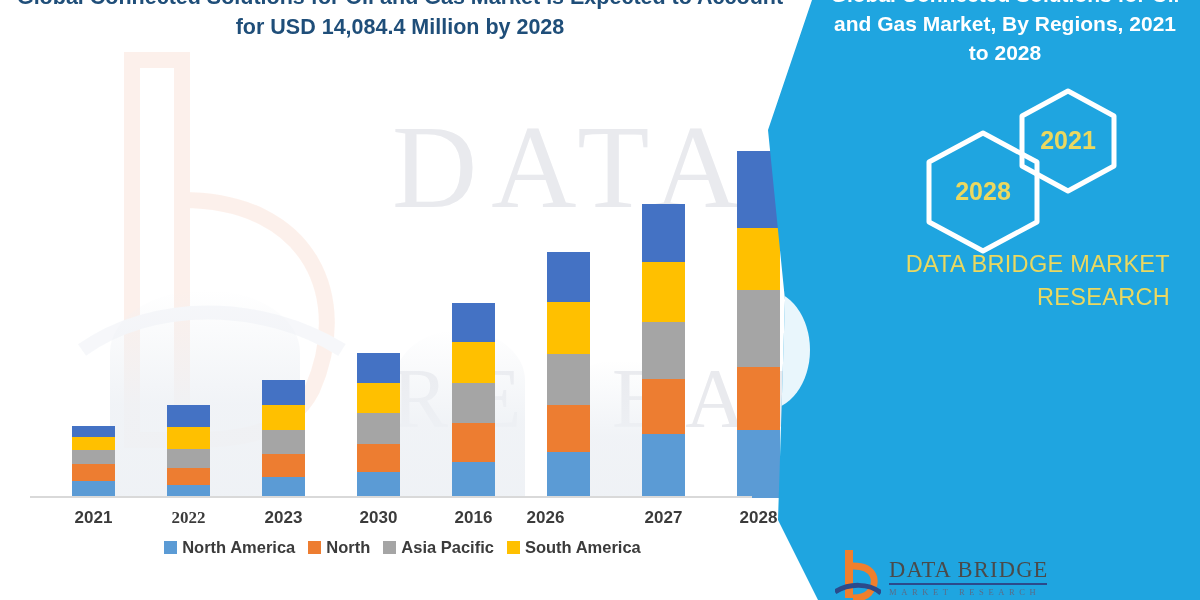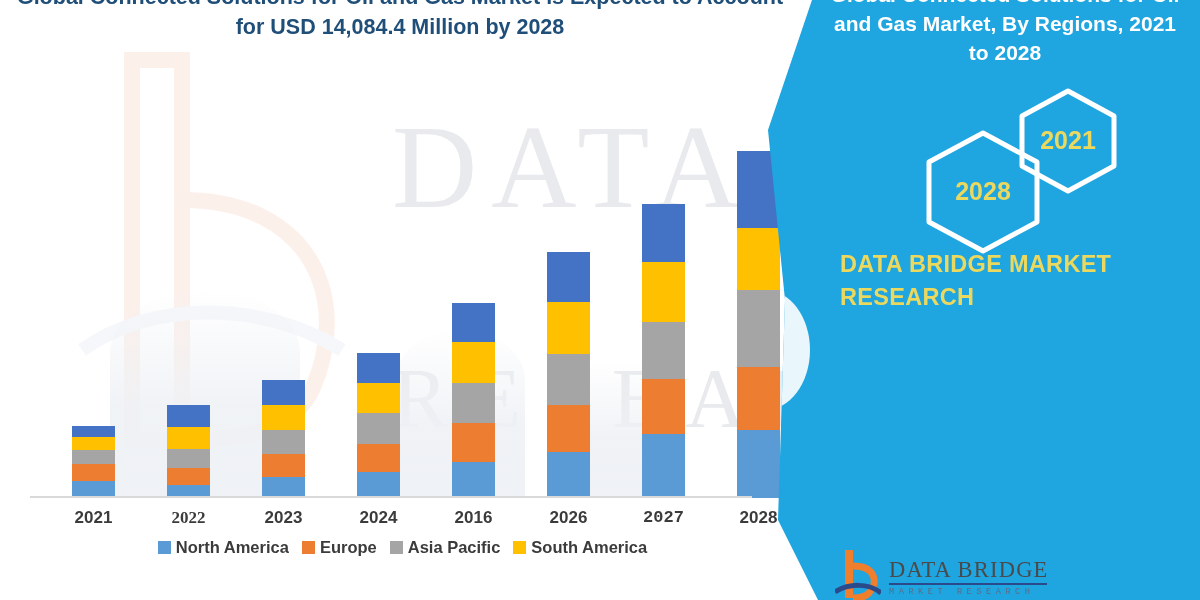--- a/index.html
+++ b/index.html
@@ -168,25 +168,25 @@
     color: #ebd85f;
     font-size: 25px;
     font-weight: 600;
     text-align: center;
     width: 100%;
   }
   #brand-name {
     position: absolute;
     left: 80px; top: 248px;
     width: 330px;
-    text-align: left;
+    text-align: right;
     color: #ebd85f;
     font-size: 23.5px;
     line-height: 33px;
-    font-weight: 700;
+    font-weight: 400;
     letter-spacing: 0.3px;
   }
 
   
   .blue-swoosh {
     position: absolute;
     left: -40px; top: 290px;
     width: 90px; height: 120px;
     background: #ffffff;
     border-radius: 50%;
@@ -210,21 +210,21 @@
     font-family: "Liberation Serif", serif;
     font-size: 22.5px;
     color: #4a4a4a;
     letter-spacing: 1.2px;
     line-height: 24px;
   }
   #brand-logo .logo-rule {
     width: 158px; height: 2px; background: #2b4a8b; margin-top: 1px;
   }
   #brand-logo .logo-sub {
-    font-family: Liberation Mono, monospace;
+    font-family: Liberation Serif, serif;
     font-size: 8.5px;
     color: #5b6b86;
     letter-spacing: 4.6px;
     margin-top: 2px;
   }
 </style>
 </head>
 <body>
 
 <div id="root">
@@ -318,35 +318,35 @@
             <div class="seg" title="North America 2028" style="height: 68px; background: rgb(91, 155, 213);"></div>
           </div>
         </div>
       </div>
     <div id="axis-line"></div>
 
     <div id="x-labels">
         <div class="x-label" style="left: 16px;">2021</div>
         <div class="x-label" style="left: 111px; font-family: Liberation Serif, serif;">2022</div>
         <div class="x-label" style="left: 206px;">2023</div>
-        <div class="x-label" style="left: 301px;">2024</div>
+        <div class="x-label" style="left: 301px;">2030</div>
         <div class="x-label" style="left: 396px;">2016</div>
-        <div class="x-label" style="left: 491px;">2026</div>
-        <div class="x-label" style="left: 586px; font-family: Liberation Mono, monospace;">2027</div>
+        <div class="x-label" style="left: 468px;">2026</div>
+        <div class="x-label" style="left: 586px;">2027</div>
         <div class="x-label" style="left: 681px;">2028</div>
       </div>
 
     <div id="legend">
         <div class="legend-item">
           <span class="legend-swatch" style="background: rgb(91, 155, 213);"></span>
           <span class="legend-label">North America</span>
         </div>
         <div class="legend-item">
           <span class="legend-swatch" style="background: rgb(237, 125, 49);"></span>
-          <span class="legend-label">Europe</span>
+          <span class="legend-label">North</span>
         </div>
         <div class="legend-item">
           <span class="legend-swatch" style="background: rgb(165, 165, 165);"></span>
           <span class="legend-label">Asia Pacific</span>
         </div>
         <div class="legend-item">
           <span class="legend-swatch" style="background: rgb(255, 192, 0);"></span>
           <span class="legend-label">South America</span>
         </div>
       </div>

